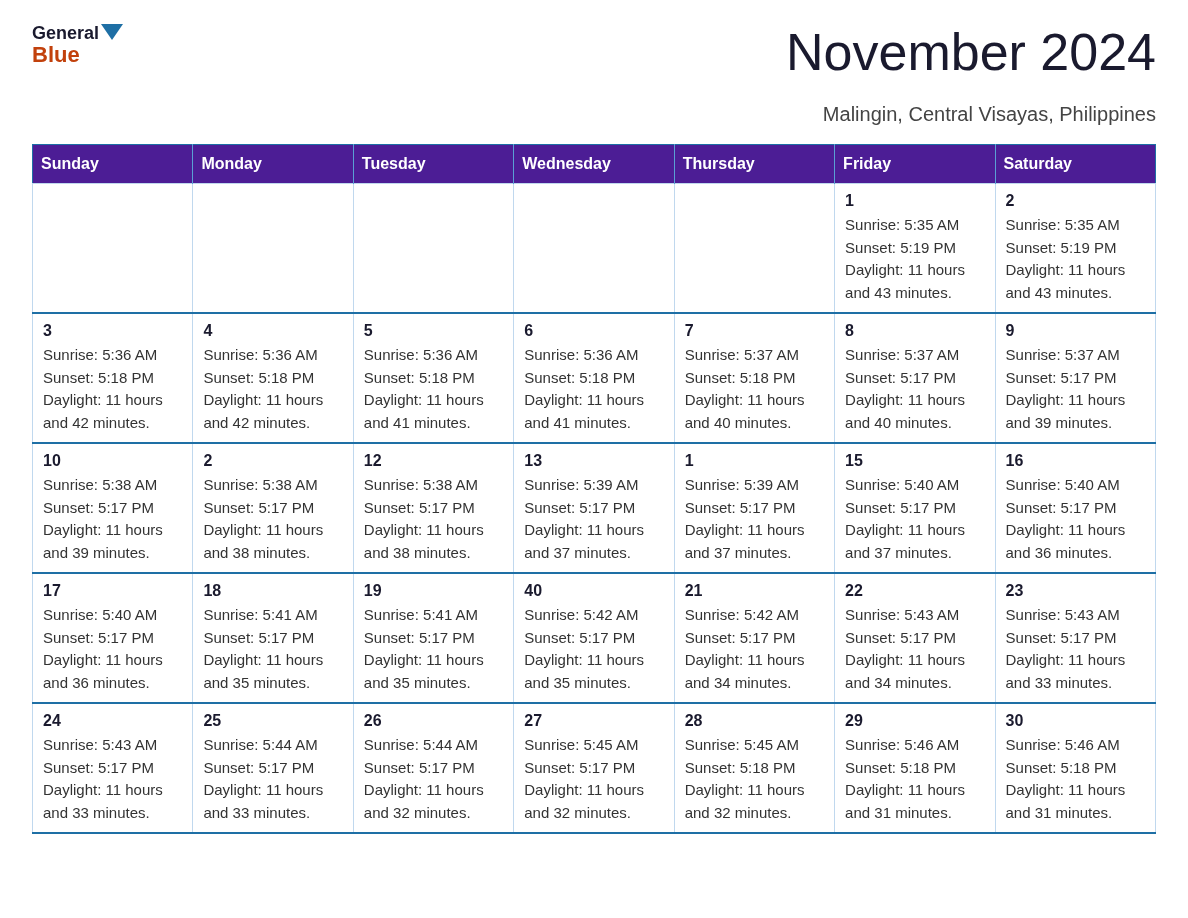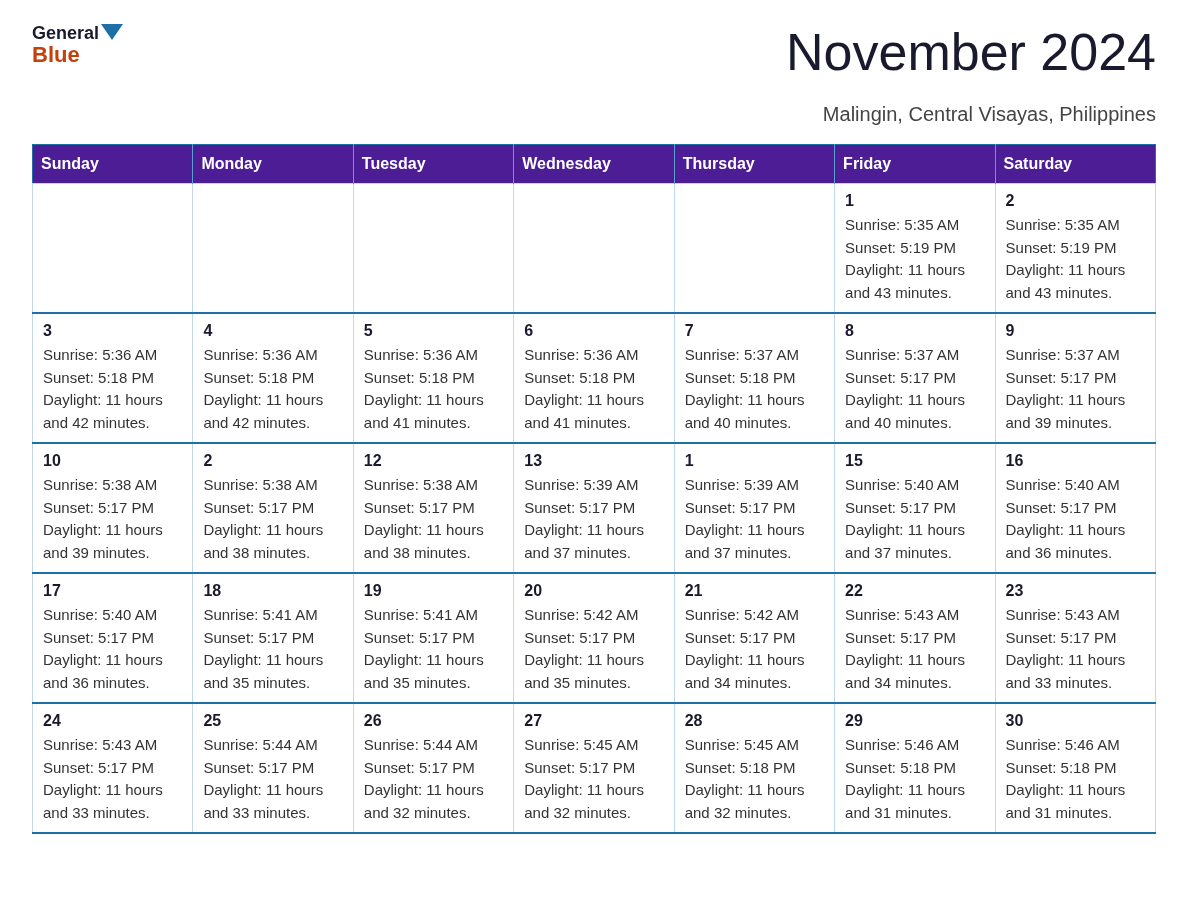--- a/index.html
+++ b/index.html
@@ -215,21 +215,21 @@
         </td>
         <td>
           <span class="day-number">18</span>
           <div class="day-info">Sunrise: 5:41 AM<br>Sunset: 5:17 PM<br>Daylight: 11 hours and 35 minutes.</div>
         </td>
         <td>
           <span class="day-number">19</span>
           <div class="day-info">Sunrise: 5:41 AM<br>Sunset: 5:17 PM<br>Daylight: 11 hours and 35 minutes.</div>
         </td>
         <td>
-          <span class="day-number">20</span>
+          <span class="day-number">40</span>
           <div class="day-info">Sunrise: 5:42 AM<br>Sunset: 5:17 PM<br>Daylight: 11 hours and 35 minutes.</div>
         </td>
         <td>
           <span class="day-number">21</span>
           <div class="day-info">Sunrise: 5:42 AM<br>Sunset: 5:17 PM<br>Daylight: 11 hours and 34 minutes.</div>
         </td>
         <td>
           <span class="day-number">22</span>
           <div class="day-info">Sunrise: 5:43 AM<br>Sunset: 5:17 PM<br>Daylight: 11 hours and 34 minutes.</div>
         </td>

